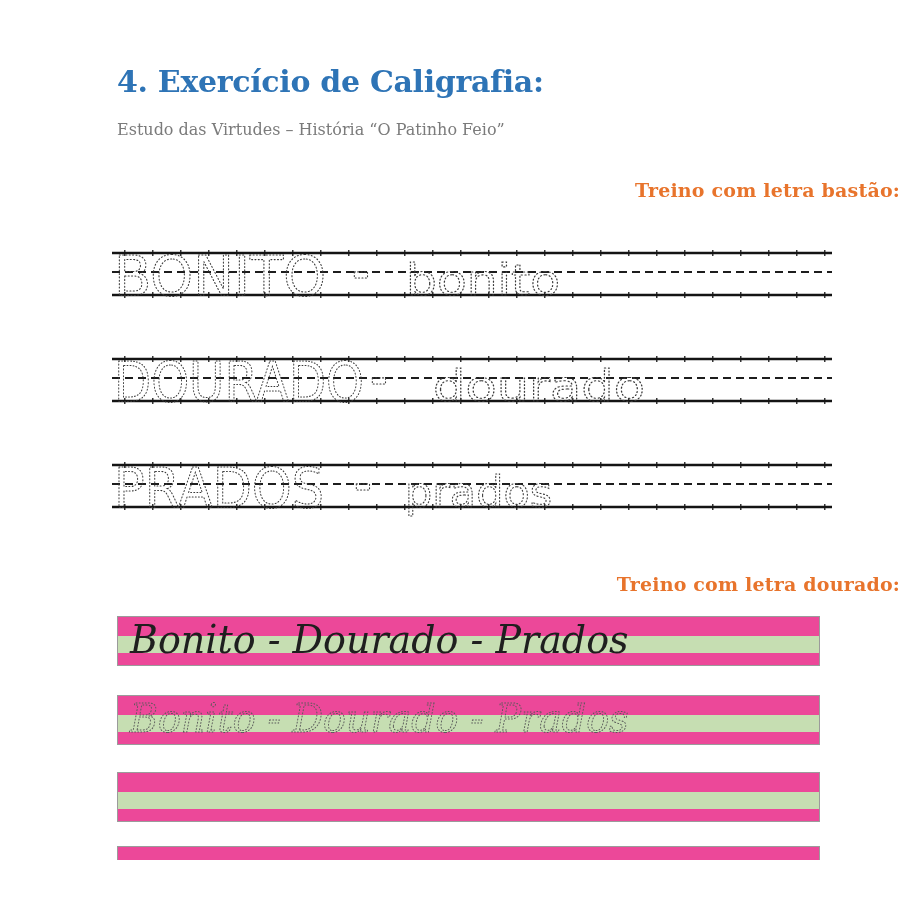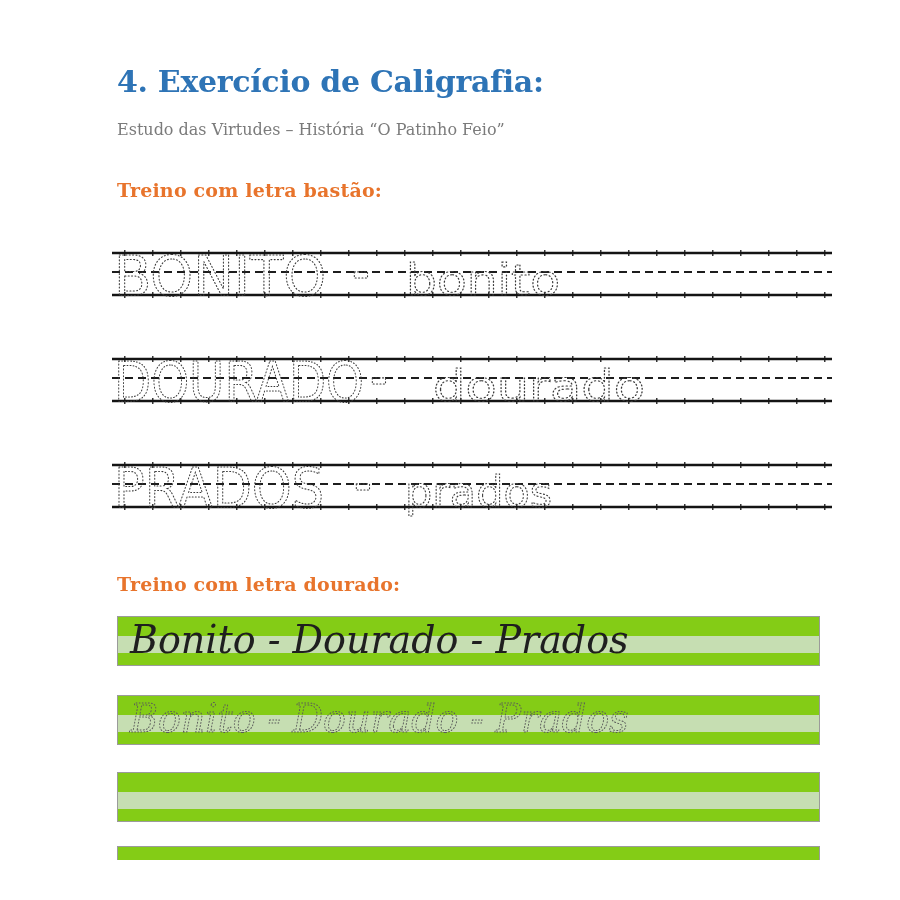--- a/index.html
+++ b/index.html
@@ -28,20 +28,21 @@
     color:#7b7b7b;
   }
   .section-heading{
     margin:0;
     font-family:"DejaVu Serif", serif;
     font-weight:bold;
     font-size:19px;
     line-height:1.2;
     color:#e8742c;
     letter-spacing:0.2px;
+    text-align:right;
   }
   .heading-bastao{margin-top:40px;}
   .heading-cursiva{margin-top:52px;}
   .trace-line{
     display:block;
     width:720px;height:64px;
     margin:42px 0 0 -5px;
   }
   .trace-line.first{margin-top:43px;}
   .trace-line line.solid{stroke:#141414;stroke-width:2.4;}
@@ -56,21 +57,21 @@
     stroke-linecap:round;
   }
   .trace-caps{font-size:56px;}
   .trace-lower{font-size:43px;}
   .trace-dash{font-size:43px;font-weight:bold;}
   .cursive-box{
     position:relative;
     width:703px;height:50px;
     box-sizing:border-box;
     border:1.5px solid #9b9b9b;
-    background:#84cc16;
+    background:#ec4899;
   }
   .box-1{margin-top:20px;}
   .box-2{margin-top:29px;}
   .box-3{margin-top:27px;}
   .box-4{margin-top:24px;}
   .guide-band{
     position:absolute;
     left:0;right:0;top:19px;height:17px;
     background:#c6deb2;
   }

